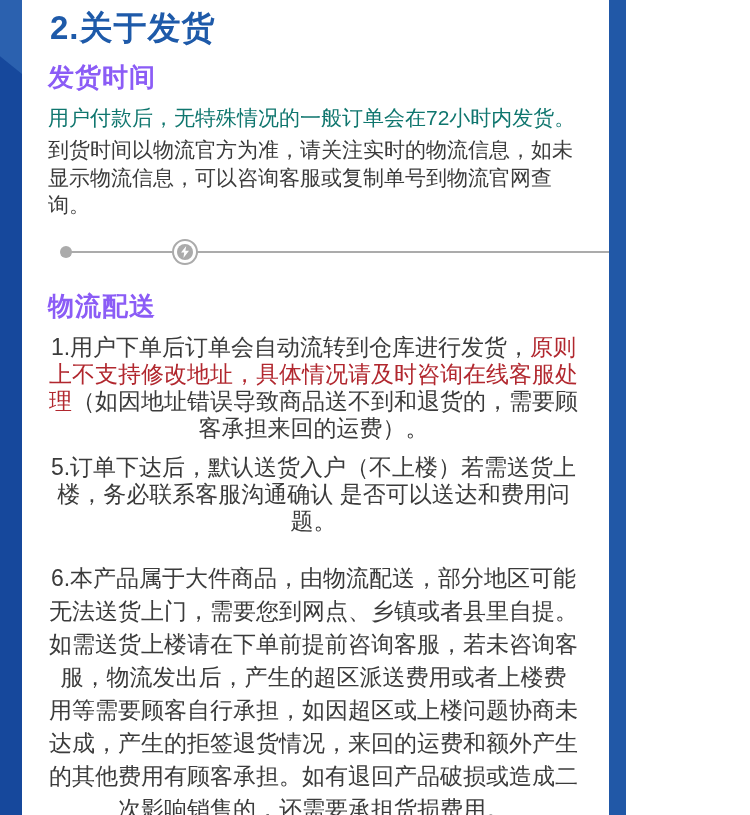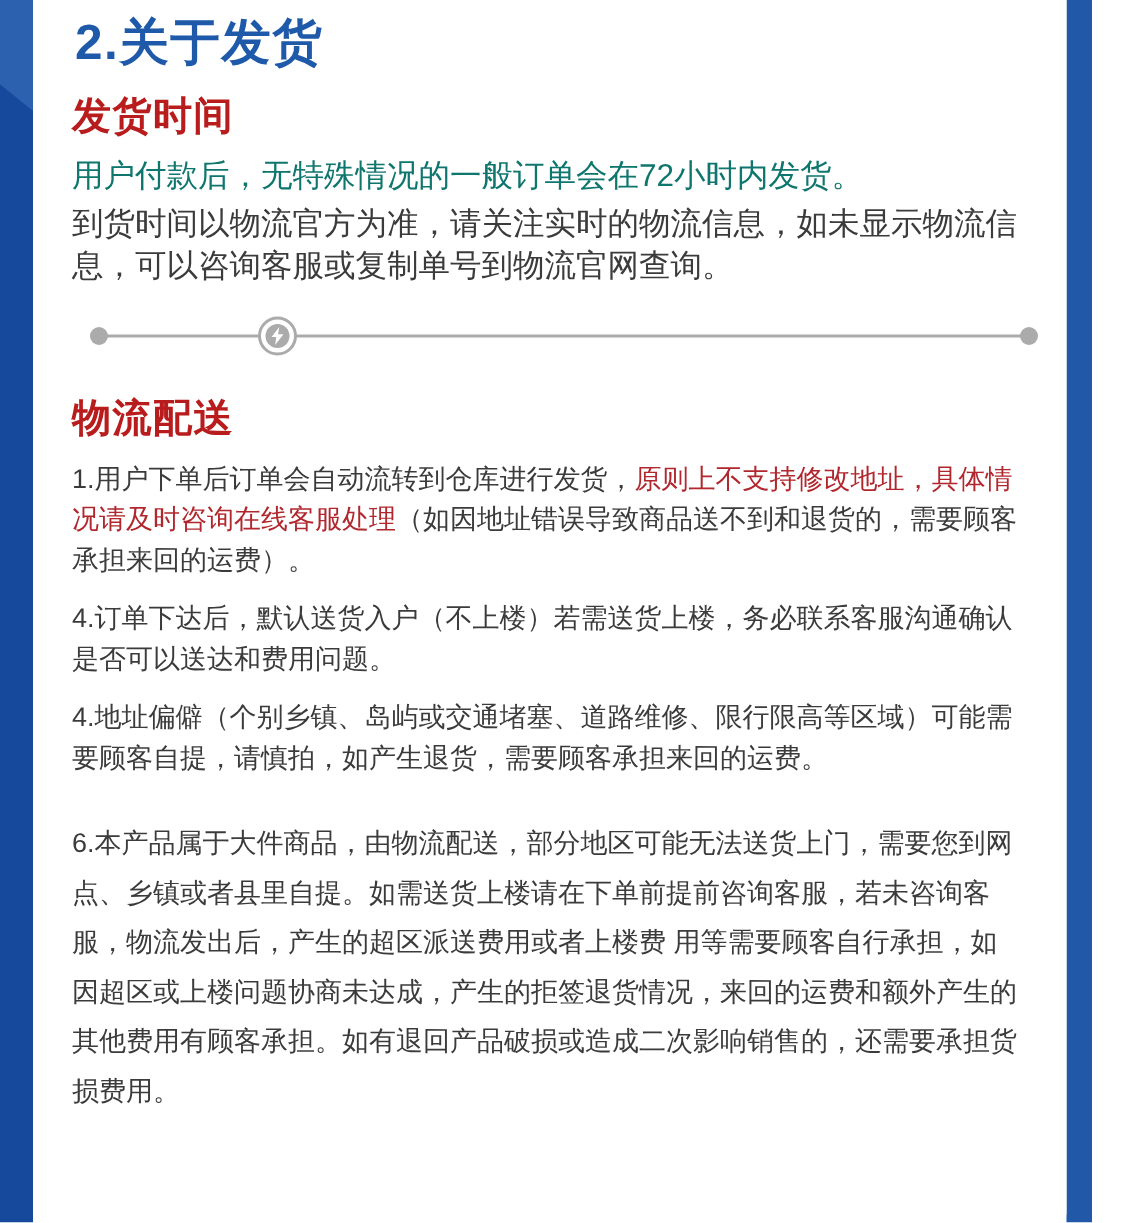--- a/index.html
+++ b/index.html
@@ -6,21 +6,21 @@
     margin: 0;
     padding: 0;
     width: 750px;
     height: 815px;
     overflow: hidden;
     font-family: "Liberation Sans", "DejaVu Sans", sans-serif;
     background: #ffffff;
   }
   .page {
     position: relative;
-    width: 728px;
+    width: 626px;
     height: 815px;
     display: flex;
   }
   .strip-left {
     position: relative;
     width: 22px;
     height: 100%;
     background: #16489c;
     flex: 0 0 auto;
     overflow: hidden;
@@ -52,21 +52,21 @@
   }
   .page-title {
     color: #1e5aa9;
     font-size: 33px;
     font-weight: bold;
     line-height: 1.2;
     margin: 2px 0 0 2px;
     letter-spacing: 1px;
   }
   .section-title {
-    color: #b91c1c;
+    color: #8b5cf6;
     font-size: 26px;
     font-weight: bold;
     line-height: 1.15;
     margin: 15px 0 0 0;
     letter-spacing: 1px;
   }
   .section-title.logistics {
     margin-top: 27px;
   }
   .highlight-line {
@@ -124,23 +124,24 @@
     width: 16px;
     height: 16px;
     border-radius: 50%;
     background: #ababab;
     display: flex;
     align-items: center;
     justify-content: center;
   }
   .paragraphs p {
     color: #3b3b3b;
-    font-size: 18px;
+    font-size: 23px;
     line-height: 27px;
     margin: 12px 0 0 0;
+    text-align: center;
   }
   .paragraphs p.wide {
     line-height: 33px;
     margin-top: 27px;
   }
   .paragraphs .red {
     color: #b1272e;
   }
 </style>
 </head>
@@ -170,20 +171,19 @@
             <path d="M6.2 0 L1 6.6 H4.2 L3.4 12 L9 4.8 H5.4 Z" fill="#ffffff"></path>
           </svg>
         </span>
       </span>
     </div>
 
     <div class="section-title logistics">物流配送</div>
 
     <div class="paragraphs">
         <p><span>1.用户下单后订单会自动流转到仓库进行发货，</span><span class="red">原则上不支持修改地址，具体情况请及时咨询在线客服处理</span><span>（如因地址错误导致商品送不到和退货的，需要顾客承担来回的运费）。</span></p>
-        <p><span>4.订单下达后，默认送货入户（不上楼）若需送货上楼，务必联系客服沟通确认 是否可以送达和费用问题。</span></p>
-        <p><span>4.地址偏僻（个别乡镇、岛屿或交通堵塞、道路维修、限行限高等区域）可能需要顾客自提，请慎拍，如产生退货，需要顾客承担来回的运费。</span></p>
+        <p><span>5.订单下达后，默认送货入户（不上楼）若需送货上楼，务必联系客服沟通确认 是否可以送达和费用问题。</span></p>
         <p class="wide"><span>6.本产品属于大件商品，由物流配送，部分地区可能无法送货上门，需要您到网点、乡镇或者县里自提。如需送货上楼请在下单前提前咨询客服，若未咨询客服，物流发出后，产生的超区派送费用或者上楼费 用等需要顾客自行承担，如因超区或上楼问题协商未达成，产生的拒签退货情况，来回的运费和额外产生的其他费用有顾客承担。如有退回产品破损或造成二次影响销售的，还需要承担货损费用。</span></p>
       </div>
   </div>
 
   <div class="strip-right"></div>
 </div>
 
 </body></html>

